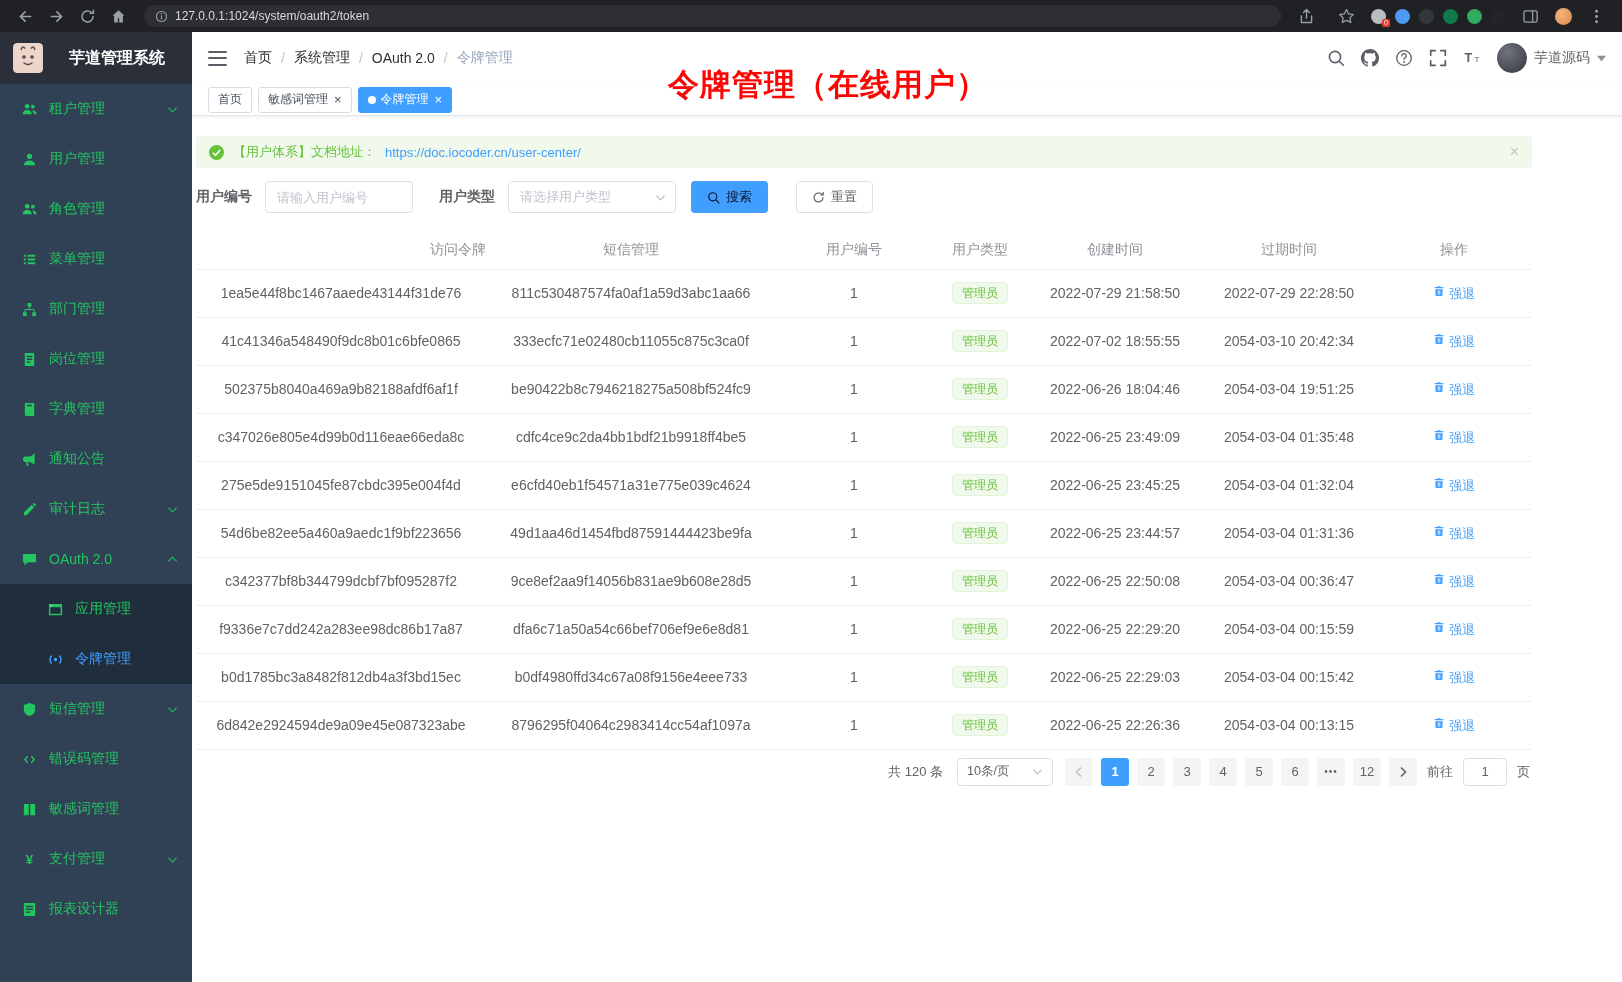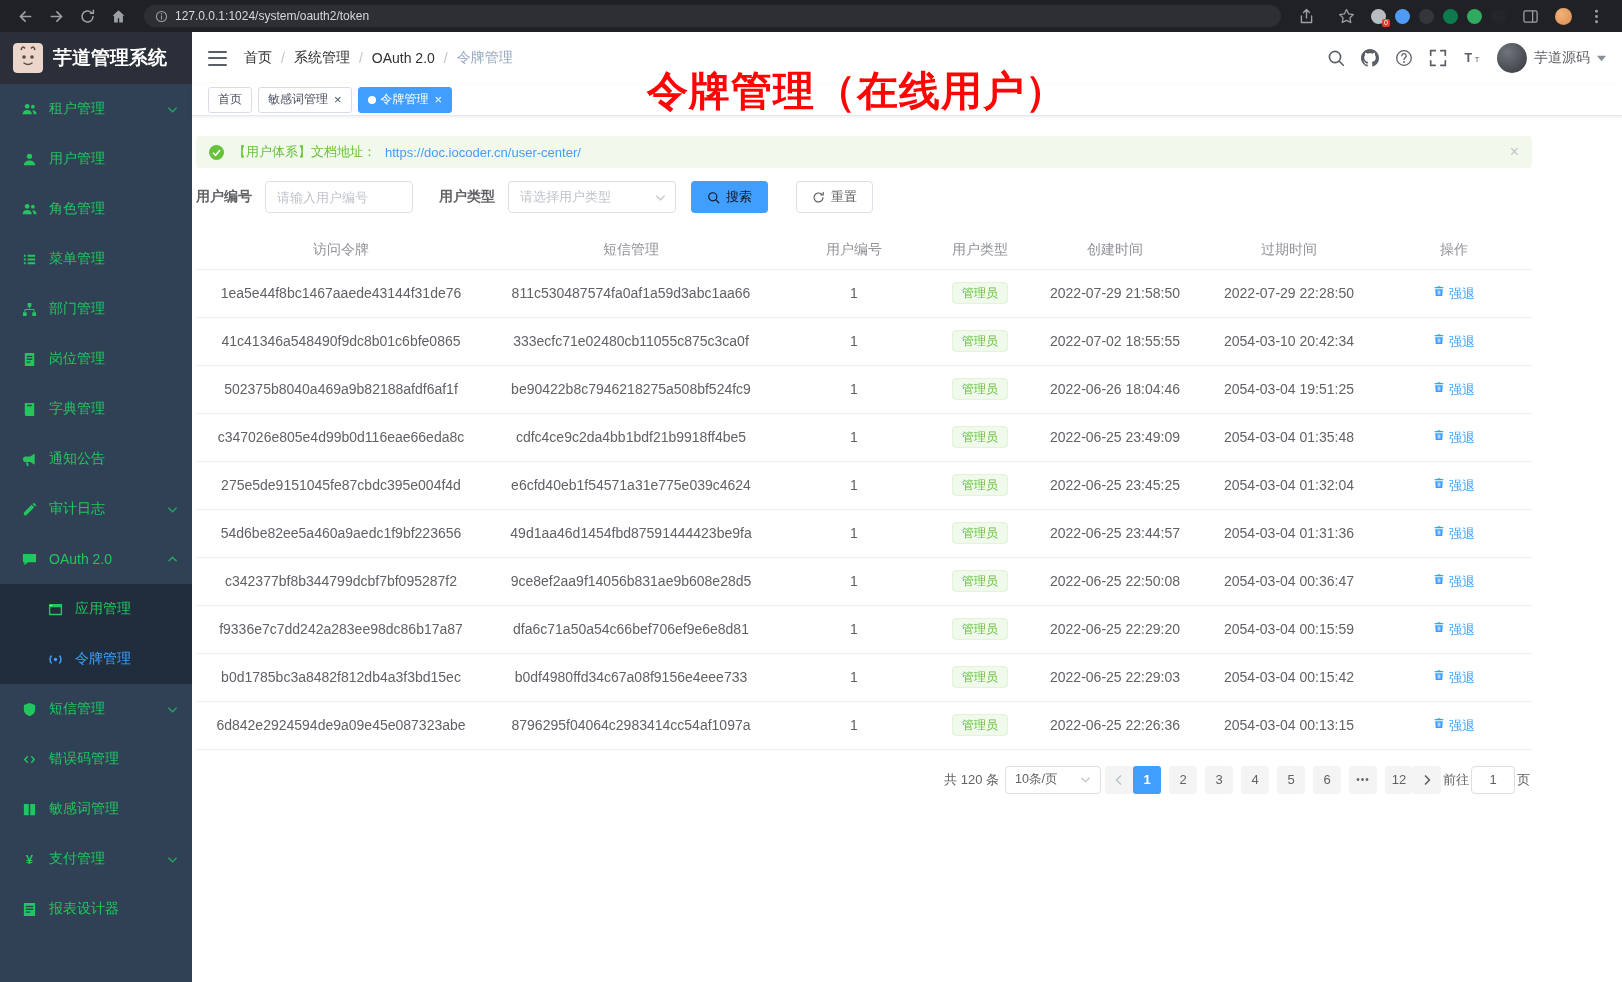--- a/index.html
+++ b/index.html
@@ -16,21 +16,21 @@
   .url{color:#d7d9dc;font-size:12px;white-space:nowrap;overflow:hidden}
   .chrome-right{display:flex;align-items:center;gap:9px;flex-shrink:0}
   .exts{display:flex;align-items:center;gap:9px}
   .ext-dot{width:15px;height:15px;border-radius:50%;position:relative;cursor:pointer;flex-shrink:0}
   .ext-badge{position:absolute;bottom:-3px;right:-4px;background:#e33b2e;color:#fff;font-size:7px;line-height:8px;padding:0 2px;border-radius:2px}
   .profile-avatar{width:17px;height:17px;border-radius:50%;background:radial-gradient(circle at 35% 35%,#f0b37a,#dd8a4d);cursor:pointer}
 
   
   .app{display:flex;height:950px}
   .sidebar{width:192px;background:#304156;flex-shrink:0;display:flex;flex-direction:column;overflow:hidden}
-  .logo{height:52px;background:#2b2f3a;display:flex;align-items:center;gap:10px;padding:0 13px;color:#fff;font-weight:bold;font-size:19px;cursor:pointer}
+  .logo{height:52px;background:#2b2f3a;display:flex;align-items:center;gap:26px;padding:0 13px;color:#fff;font-weight:bold;font-size:16px;cursor:pointer}
   .logo-img{width:30px;height:30px;border-radius:4px;overflow:hidden;flex-shrink:0}
   .menu-item{height:50px;display:flex;align-items:center;padding:0 14px 0 22px;font-size:14px;color:#22c55e;cursor:pointer;position:relative}
   .menu-item .micon{width:15px;height:15px;margin-right:12px;flex-shrink:0}
   .menu-item.sub{background:#1f2d3d;padding-left:48px}
   .menu-item.active{color:#409eff}
   .chev{position:absolute;right:14px;width:11px;height:11px;opacity:.8}
   .chev.up{transform:rotate(180deg)}
 
   .main{flex:1;display:flex;flex-direction:column;min-width:0;background:#fff}
 
@@ -76,33 +76,33 @@
   .btn.plain{background:#fff;border-color:#dcdfe6;color:#606266;margin-left:28px}
   .bicon{width:13px;height:13px}
 
   table{width:1336px;margin-top:18px;border-collapse:collapse;table-layout:fixed}
   th{height:38px;font-size:14px;font-weight:normal;color:#909399;border-bottom:1px solid #ebeef5;text-align:center}
   td{height:48px;font-size:14px;color:#606266;border-bottom:1px solid #ebeef5;text-align:center;white-space:nowrap;overflow:hidden}
   .tag{display:inline-block;background:#f0f9eb;border:1px solid #e1f3d8;color:#67c23a;font-size:12px;border-radius:4px;padding:4px 9px;line-height:1}
   .action{color:#409eff;font-size:13px;display:inline-flex;align-items:flex-start;gap:4px;cursor:pointer}
   .ticon{width:12px;height:12px}
 
-  .pagination{width:1336px;display:flex;align-items:center;justify-content:flex-end;margin-top:16px;font-size:13px;color:#606266}
+  .pagination{width:1336px;display:flex;align-items:center;justify-content:flex-end;gap:8px;margin-top:8px;font-size:13px;color:#606266}
   .ptotal{margin-right:6px}
   .psize{width:96px;height:28px;border:1px solid #dcdfe6;border-radius:4px;display:flex;align-items:center;padding:0 24px 0 9px;position:relative;font-size:12.5px;color:#606266;cursor:pointer;margin-right:4px}
   .pages{display:flex;align-items:center;gap:8px}
   .pbtn{min-width:28px;height:28px;background:#f4f4f5;border-radius:3px;display:flex;align-items:center;justify-content:center;font-size:13px;color:#606266;cursor:pointer;padding:0 4px}
   .pbtn.active{background:#409eff;color:#fff;font-weight:bold}
   .pbtn.disabled{color:#c0c4cc;cursor:default}
   .pbtn svg{width:12px;height:12px}
   .pbtn.ellipsis{font-size:10px;letter-spacing:1px}
   .pgoto{margin:0 2px;white-space:nowrap}
   .goto-input{width:44px;height:28px;border:1px solid #dcdfe6;border-radius:4px;text-align:center;font-size:13px;color:#606266;outline:none;font-family:inherit}
 
-  .annotation{position:absolute;left:647px;top:64px;font-size:41px;font-weight:bold;color:#fe0505;z-index:50;letter-spacing:1px;white-space:nowrap}
+  .annotation{position:absolute;left:668px;top:64px;font-size:31px;font-weight:bold;color:#fe0505;z-index:50;letter-spacing:1px;white-space:nowrap}
 </style>
 </head>
 <body>
 
 <div class="chrome">
   <span class="nav-ic ic">
       <svg viewBox="0 0 20 20" fill="none" stroke="currentColor" stroke-width="2" stroke-linecap="round" stroke-linejoin="round">
         <path d="M16 10H4M9.5 4.5 4 10l5.5 5.5"></path>
       </svg>
     </span>
@@ -475,21 +475,21 @@
                   <path d="M13.8 1.8v2.9H11"></path>
                 </svg>
               </span>
             <span>重置</span>
           </button>
         </div>
 
         <table>
           <thead>
               <tr id="thead-row">
-                <th style="width: 290px;">访问令牌</th>
+                <th style="width: 290px; text-align: right;">访问令牌</th>
                 <th style="width: 290px;">短信管理</th>
                 <th style="width: 156px;">用户编号</th>
                 <th style="width: 96px;">用户类型</th>
                 <th style="width: 174px;">创建时间</th>
                 <th style="width: 174px;">过期时间</th>
                 <th style="width: 156px;">操作</th>
               </tr>
             </thead>
           <tbody id="tbody">
               <tr>

